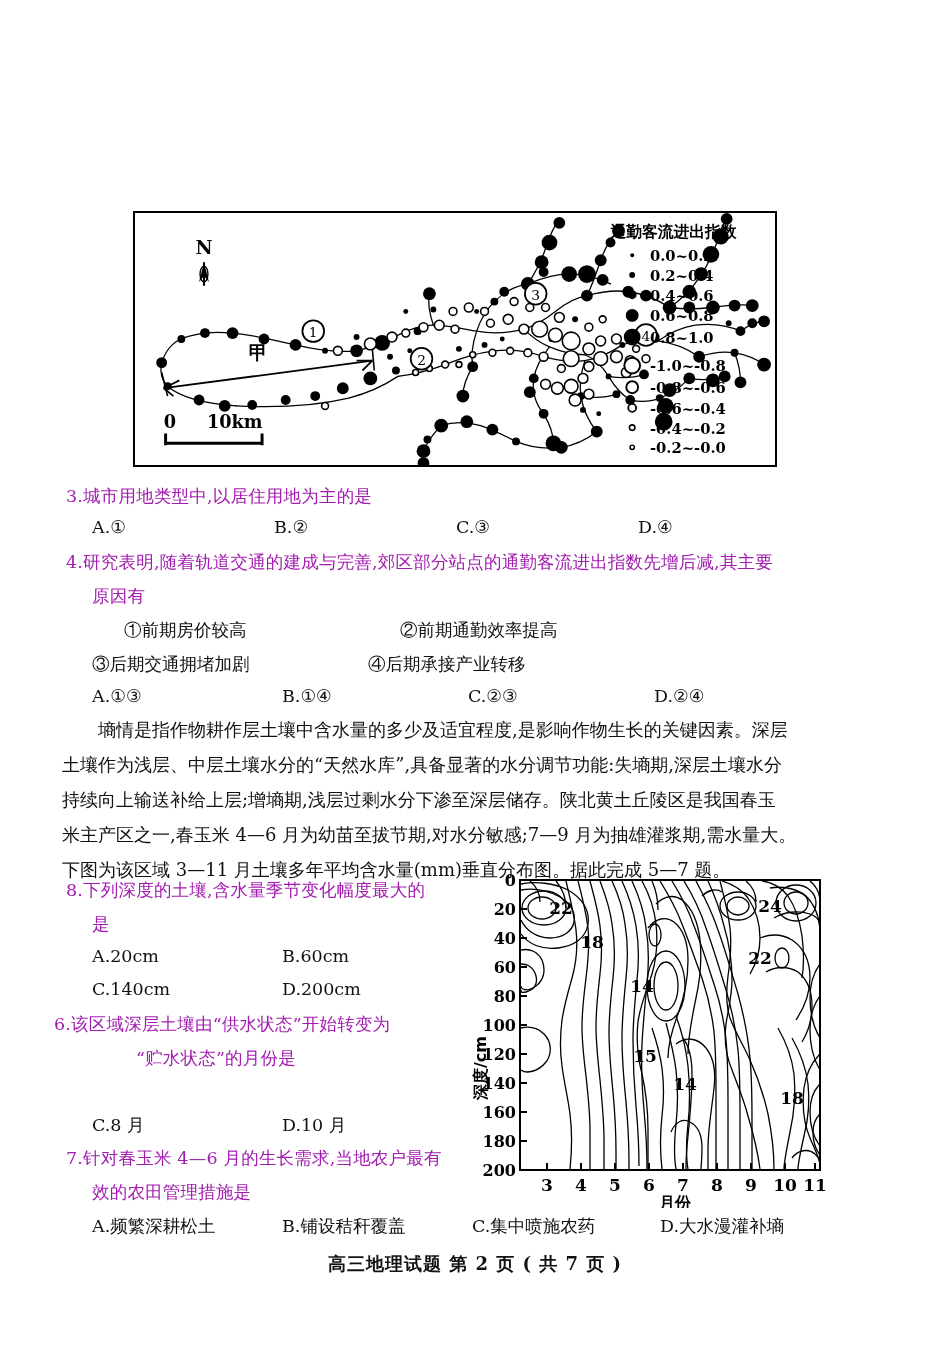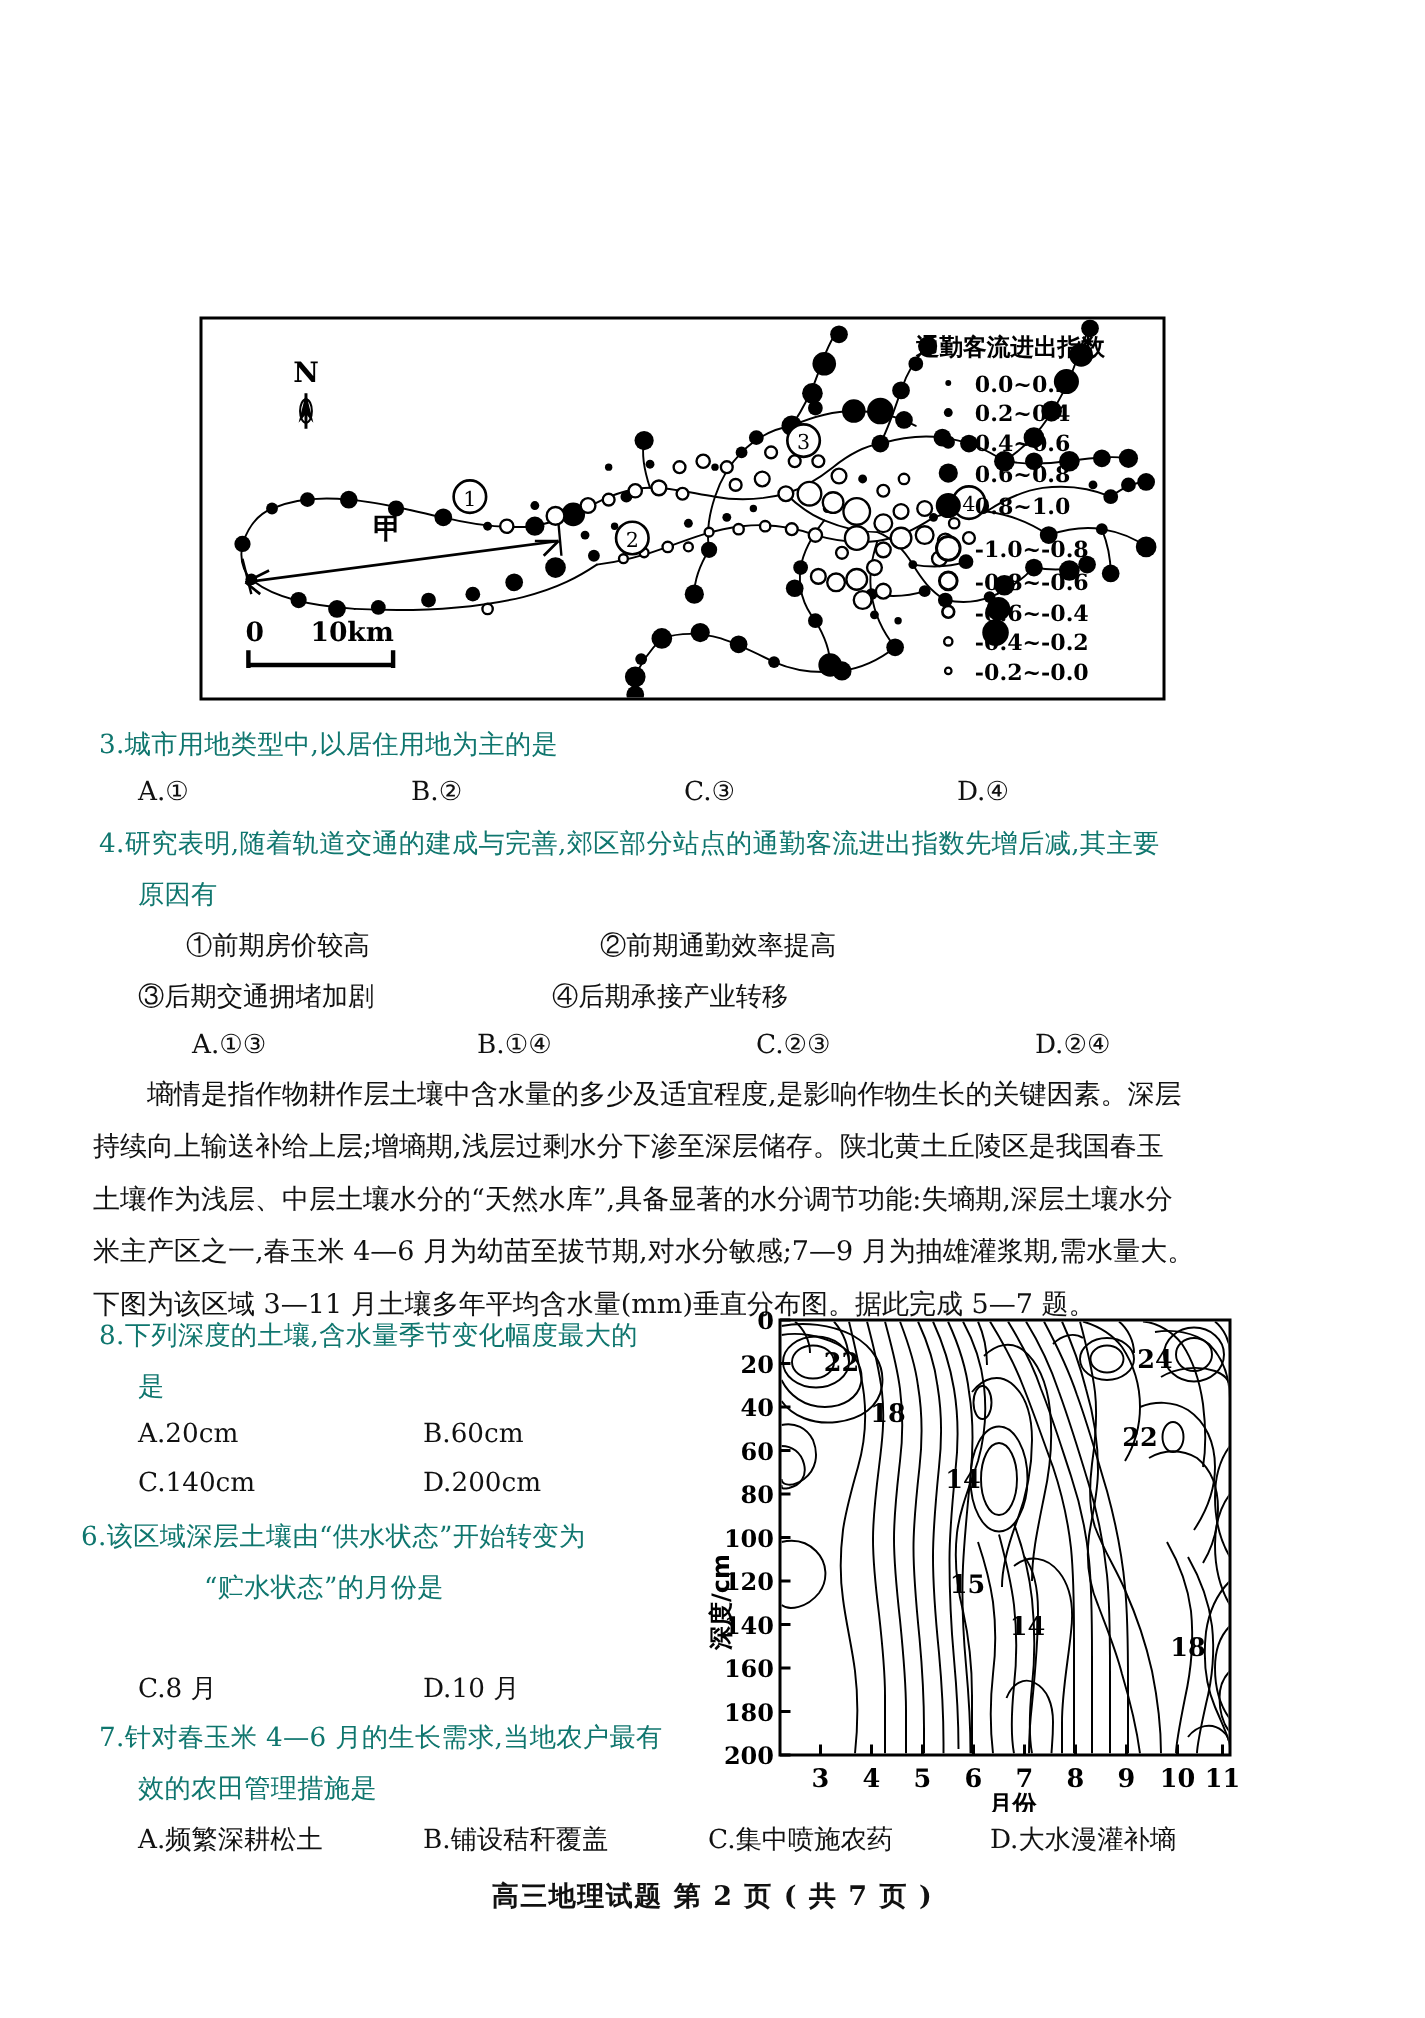--- a/index.html
+++ b/index.html
@@ -36,21 +36,21 @@
   }
   .map-svg { display:block; width:100%; height:100%; }
 
   
   .qline {
     position: absolute;
     font-family: "DejaVu Serif", "Liberation Serif", serif;
     font-size: 17.5px;
     letter-spacing: 0.2px;
     white-space: nowrap;
-    color: #0f766e;
+    color: #a21caf;
   }
   .qline.stem { font-size: 17.5px; }
   .para {
     position: absolute;
     font-size: 18px;
     line-height: 35px;
     color: #111;
     width: 828px;
     text-align: justify;
     text-justify: inter-character;
@@ -369,27 +369,27 @@
   <div class="qline stem" style="left:92px; top:584px;">原因有</div>
 
   <div class="opt-row" style="left:92px; top:618px;">
     <span class="opt" style="width:276px;margin-left:32px;">①前期房价较高</span><span class="opt">②前期通勤效率提高</span>
   </div>
   <div class="opt-row" style="left:92px; top:652px;">
     <span class="opt" style="width:276px;">③后期交通拥堵加剧</span><span class="opt">④后期承接产业转移</span>
   </div>
 
   <div class="opt-row" style="left:92px; top:686px;">
-    <span class="opt" style="width:190px;margin-left:36px;">A.①③</span><span class="opt" style="width:186px;">B.①④</span><span class="opt" style="width:186px;">C.②③</span><span class="opt">D.②④</span>
+    <span class="opt" style="width:190px;">A.①③</span><span class="opt" style="width:186px;">B.①④</span><span class="opt" style="width:186px;">C.②③</span><span class="opt">D.②④</span>
   </div>
 
   <div class="para" style="left:62px; top:712px;">
     <p class="indent">墒情是指作物耕作层土壤中含水量的多少及适宜程度,是影响作物生长的关键因素。深层</p>
+    <p>土壤作为浅层、中层土壤水分的“天然水库”,具备显著的水分调节功能:失墒期,深层土壤水分</p>
     <p>持续向上输送补给上层;增墒期,浅层过剩水分下渗至深层储存。陕北黄土丘陵区是我国春玉</p>
-    <p>土壤作为浅层、中层土壤水分的“天然水库”,具备显著的水分调节功能:失墒期,深层土壤水分</p>
     <p>米主产区之一,春玉米 4—6 月为幼苗至拔节期,对水分敏感;7—9 月为抽雄灌浆期,需水量大。</p>
     <p>下图为该区域 3—11 月土壤多年平均含水量(mm)垂直分布图。据此完成 5—7 题。</p>
   </div>
 
   <div class="qline stem" style="left:66px; top:878px;">8.下列深度的土壤,含水量季节变化幅度最大的</div>
   <div class="qline stem" style="left:92px; top:912px;">是</div>
   <div class="opt-row" style="left:92px; top:946px;">
     <span class="opt" style="width:190px;">A.20cm</span><span class="opt">B.60cm</span>
   </div>
   <div class="opt-row" style="left:92px; top:979px;">

